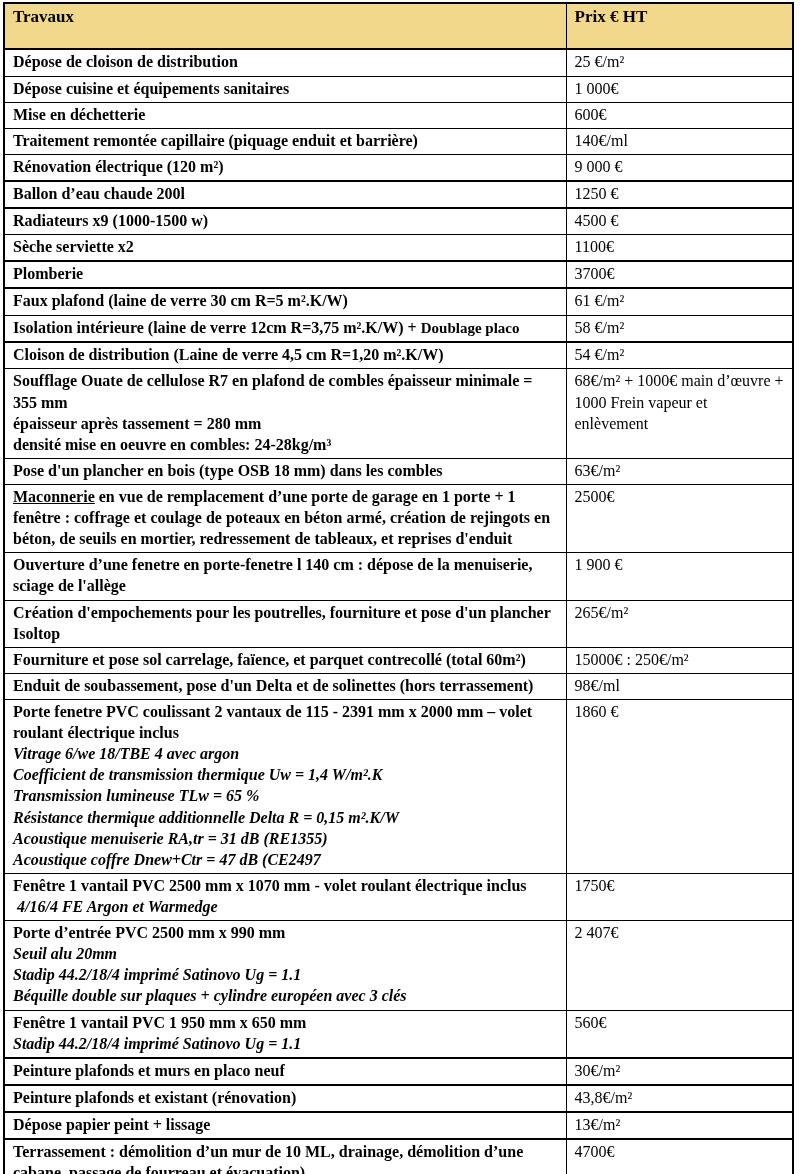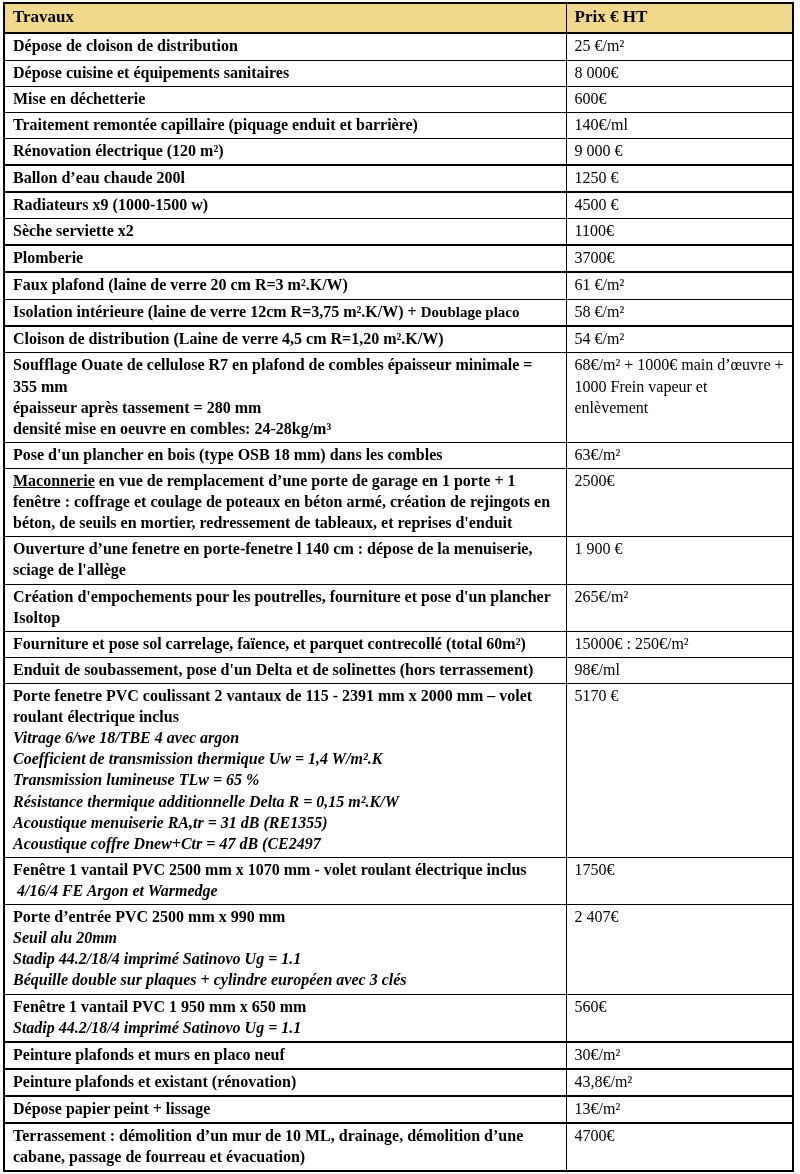--- a/index.html
+++ b/index.html
@@ -28,21 +28,21 @@
     font-size: 16px;
     line-height: 1.32;
     color: #000;
     overflow: hidden;
   }
   th {
     background: var(--header-bg);
     font-weight: bold;
     font-size: 17px;
     padding-top: 2px;
-    padding-bottom: 4px;
+    padding-bottom: 20px;
     border-bottom: 2px solid #000;
   }
   tr.thick-top > td { border-top: 2px solid #000; }
   .italic { font-style: italic; }
   .underline { text-decoration: underline; }
   .alt { font-size: 15px; }
   .line { min-height: 1em; font-weight: bold; }
 </style>
 </head>
 <body>
@@ -62,21 +62,21 @@
       <tr>
         <td>
           <div class="line"><span>Dépose de cloison de distribution</span></div>
         </td>
         <td>25 €/m²</td>
       </tr>
       <tr>
         <td>
           <div class="line"><span>Dépose cuisine et équipements sanitaires</span></div>
         </td>
-        <td>8 000€</td>
+        <td>1 000€</td>
       </tr>
       <tr>
         <td>
           <div class="line"><span>Mise en déchetterie</span></div>
         </td>
         <td>600€</td>
       </tr>
       <tr>
         <td>
           <div class="line"><span>Traitement remontée capillaire (piquage enduit et barrière)</span></div>
@@ -108,21 +108,21 @@
         <td>1100€</td>
       </tr>
       <tr class="thick-top">
         <td>
           <div class="line"><span>Plomberie</span></div>
         </td>
         <td>3700€</td>
       </tr>
       <tr class="thick-top">
         <td>
-          <div class="line"><span>Faux plafond (laine de verre 20 cm R=3 m².K/W)</span></div>
+          <div class="line"><span>Faux plafond (laine de verre 30 cm R=5 m².K/W)</span></div>
         </td>
         <td>61 €/m²</td>
       </tr>
       <tr>
         <td>
           <div class="line"><span>Isolation intérieure (laine de verre 12cm R=3,75 m².K/W) + </span><span class="alt">Doublage placo</span></div>
         </td>
         <td>58 €/m²</td>
       </tr>
       <tr class="thick-top">
@@ -178,21 +178,21 @@
       <tr>
         <td>
           <div class="line"><span>Porte fenetre PVC coulissant 2 vantaux de 115 - 2391 mm x 2000 mm – volet roulant électrique inclus</span></div>
           <div class="line"><span class="italic">Vitrage 6/we 18/TBE 4 avec argon</span></div>
           <div class="line"><span class="italic">Coefficient de transmission thermique Uw = 1,4 W/m².K</span></div>
           <div class="line"><span class="italic">Transmission lumineuse TLw = 65 %</span></div>
           <div class="line"><span class="italic">Résistance thermique additionnelle Delta R = 0,15 m².K/W</span></div>
           <div class="line"><span class="italic">Acoustique menuiserie RA,tr = 31 dB (RE1355)</span></div>
           <div class="line"><span class="italic">Acoustique coffre Dnew+Ctr = 47 dB (CE2497</span></div>
         </td>
-        <td>5170 €</td>
+        <td>1860 €</td>
       </tr>
       <tr>
         <td>
           <div class="line"><span>Fenêtre 1 vantail PVC 2500 mm x 1070 mm - volet roulant électrique inclus</span></div>
           <div class="line"><span class="italic">&nbsp;4/16/4 FE Argon et Warmedge</span></div>
         </td>
         <td>1750€</td>
       </tr>
       <tr>
         <td>

